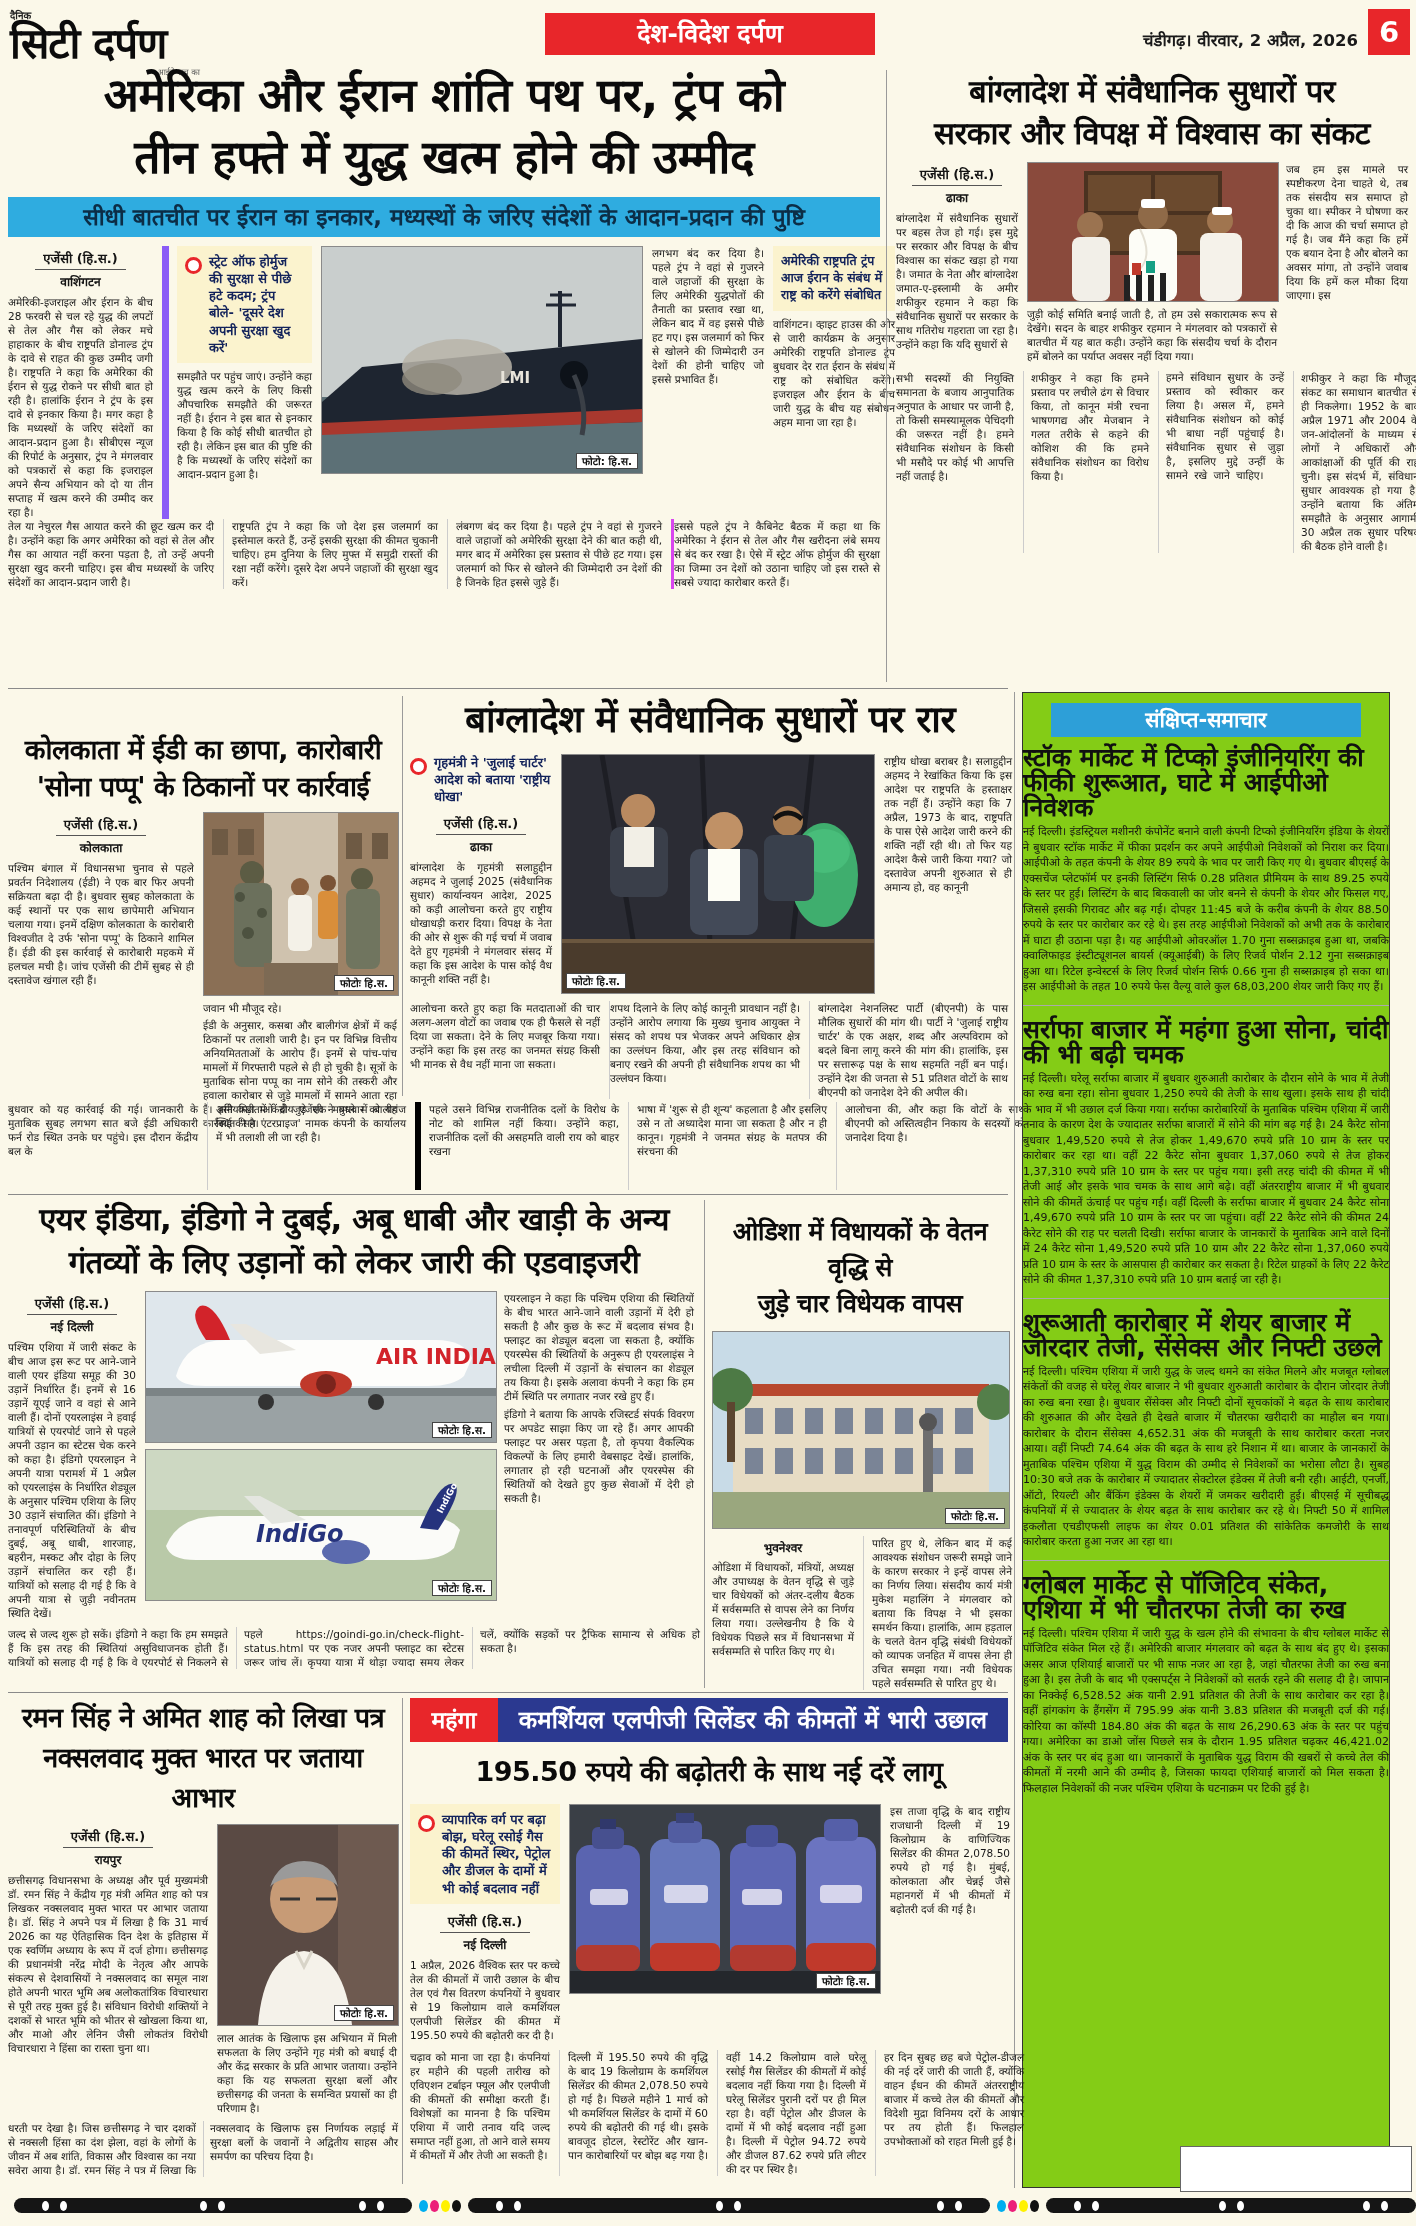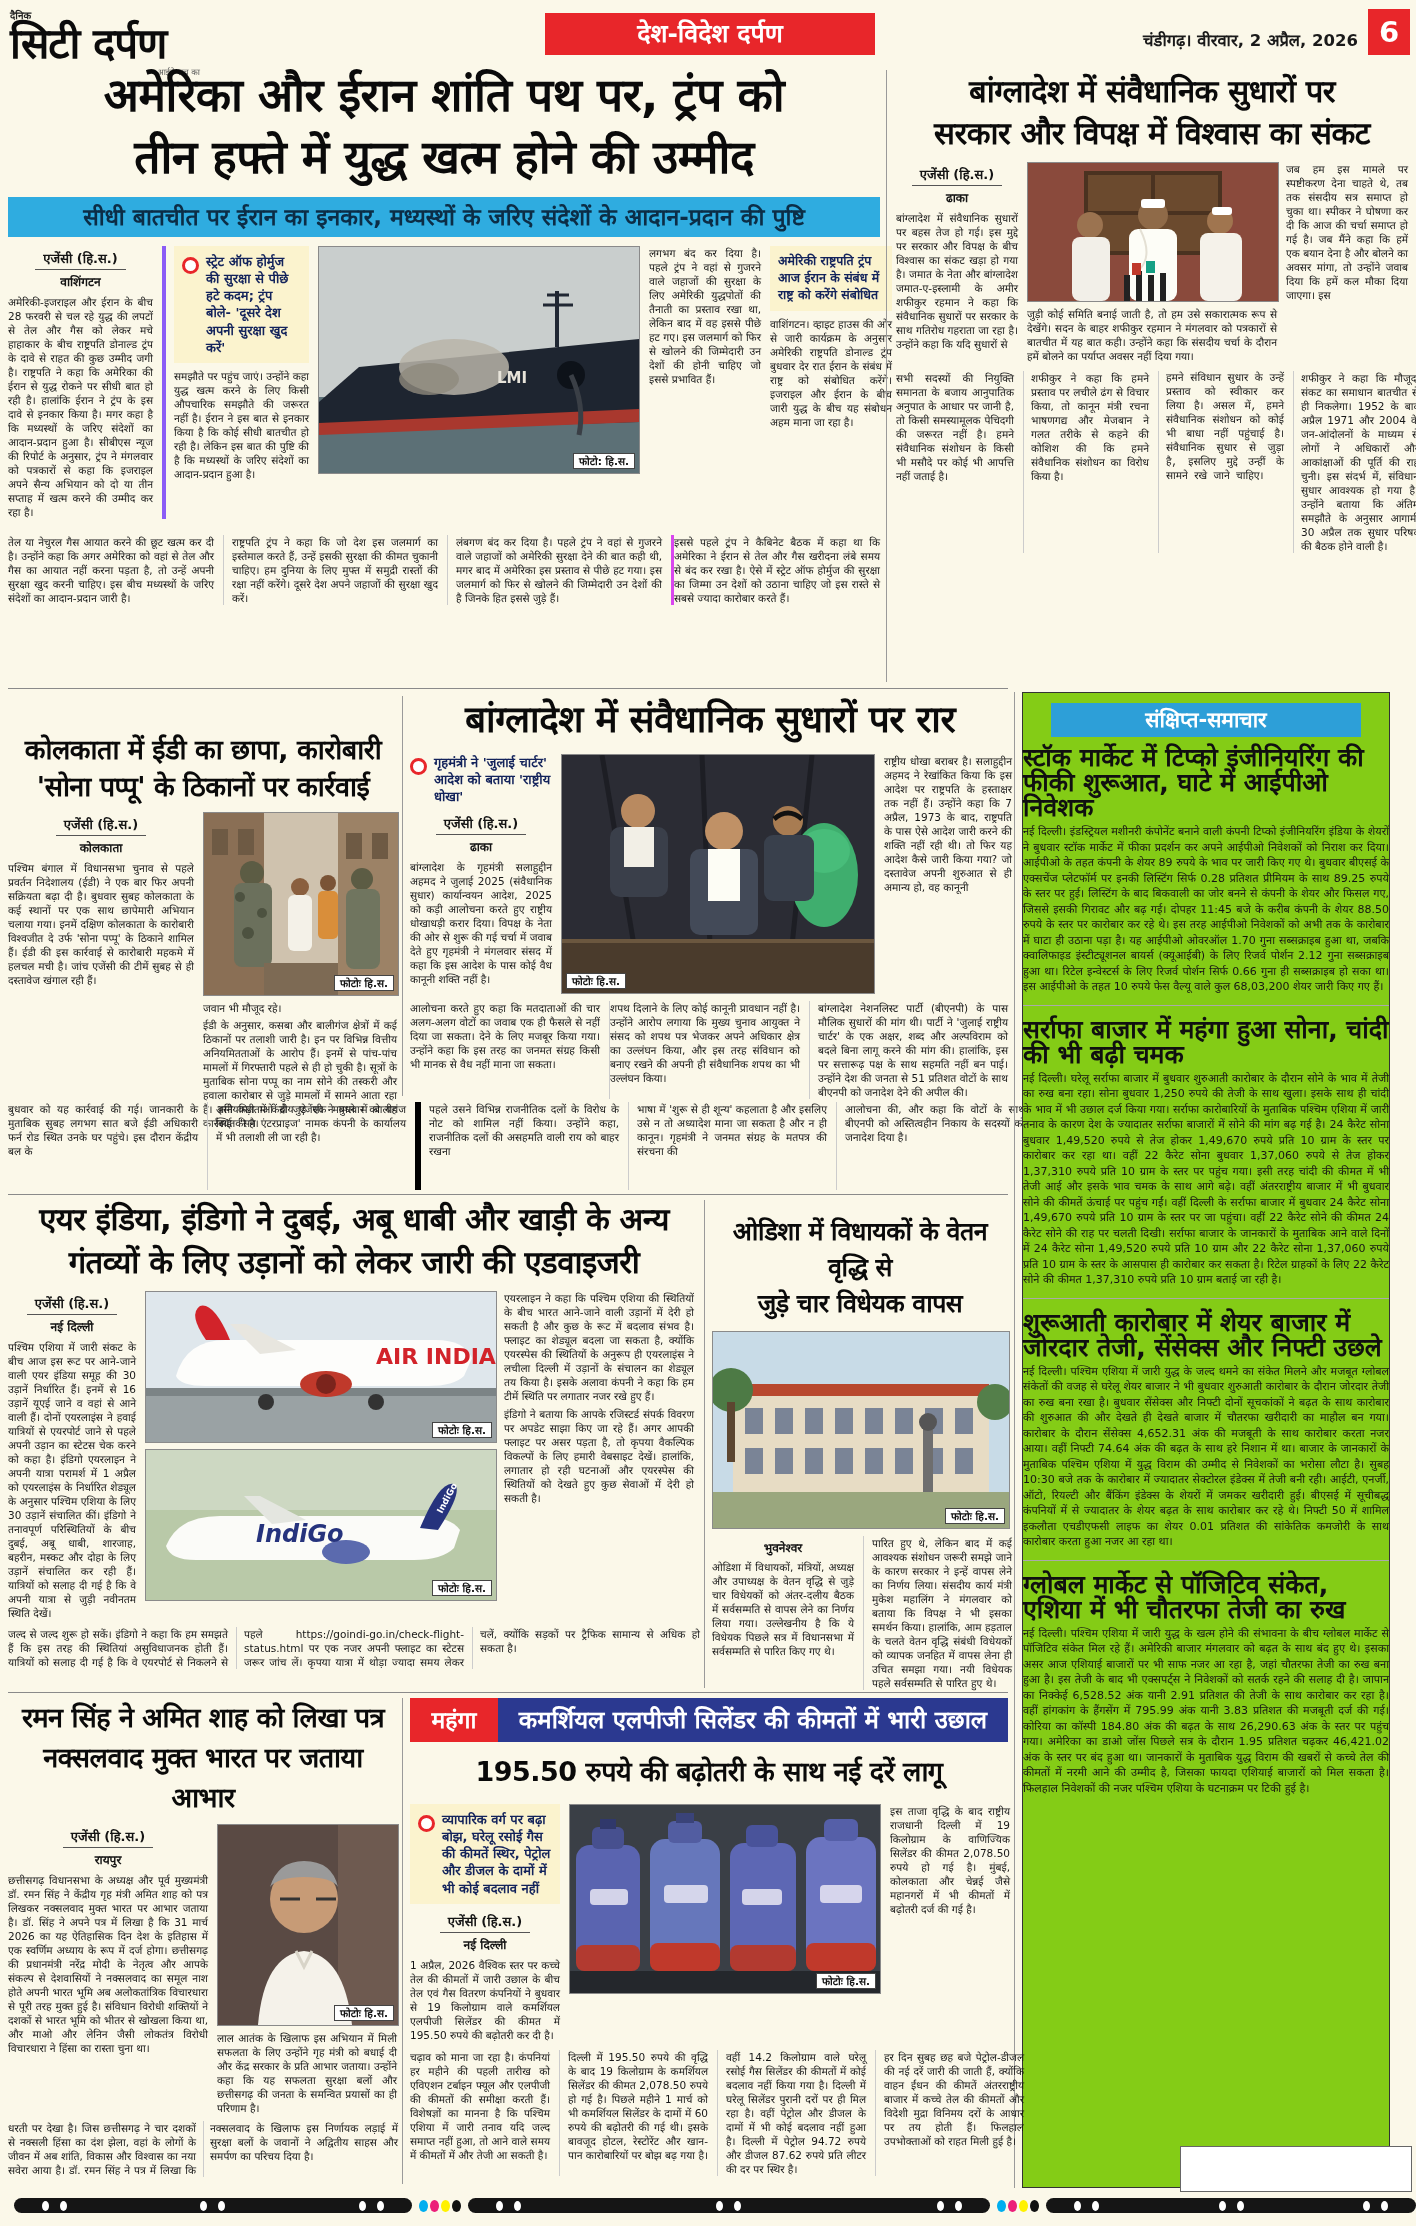--- a/index.html
+++ b/index.html
@@ -75,21 +75,21 @@
 <div class="story" style="left:8px;top:64px;width:872px;height:622px;">
   <div class="h-xl" style="font-size:46px;line-height:62px;">अमेरिका और ईरान शांति पथ पर, ट्रंप को</div>
   <div class="h-xl" style="font-size:46px;line-height:62px;">तीन हफ्ते में युद्ध खत्म होने की उम्मीद</div>
   <div class="substrip">सीधी बातचीत पर ईरान का इनकार, मध्यस्थों के जरिए संदेशों के आदान-प्रदान की पुष्टि</div>
   <div class="row" style="margin-top:9px;">
     <div class="col" style="width:145px;">
       <div class="agency-wrap"><span class="agency">एजेंसी (हि.स.)</span>
         <div class="dateline">वाशिंगटन</div></div>
       <div class="body-s">अमेरिकी-इजराइल और ईरान के बीच 28 फरवरी से चल रहे युद्ध की लपटों से तेल और गैस को लेकर मचे हाहाकार के बीच राष्ट्रपति डोनाल्ड ट्रंप के दावे से राहत की कुछ उम्मीद जगी है। राष्ट्रपति ने कहा कि अमेरिका की ईरान से युद्ध रोकने पर सीधी बात हो रही है। हालांकि ईरान ने ट्रंप के इस दावे से इनकार किया है। मगर कहा है कि मध्यस्थों के जरिए संदेशों का आदान-प्रदान हुआ है। सीबीएस न्यूज की रिपोर्ट के अनुसार, ट्रंप ने मंगलवार को पत्रकारों से कहा कि इजराइल अपने सैन्य अभियान को दो या तीन सप्ताह में खत्म करने की उम्मीद कर रहा है।</div>
     </div>
-    <div class="col" style="width:135px;border-left:4px solid #8b5cf6;padding-left:8px;">
+    <div class="col" style="width:135px;border-left:7px solid #8b5cf6;padding-left:8px;">
       <div class="ybox bul">
         <span class="ring"></span>
         <span class="btxt">स्ट्रेट ऑफ होर्मुज की सुरक्षा से पीछे हटे कदम; ट्रंप बोले- 'दूसरे देश अपनी सुरक्षा खुद करें'</span>
       </div>
       <div class="body-s" style="margin-top:6px;">समझौते पर पहुंच जाएं। उन्होंने कहा युद्ध खत्म करने के लिए किसी औपचारिक समझौते की जरूरत नहीं है। ईरान ने इस बात से इनकार किया है कि कोई सीधी बातचीत हो रही है। लेकिन इस बात की पुष्टि की है कि मध्यस्थों के जरिए संदेशों का आदान-प्रदान हुआ है।</div>
     </div>
     <div class="ph" style="width:320px;height:226px;">
       <svg width="320" height="226" viewBox="0 0 320 226">
         <rect width="320" height="226" fill="#c9cecd"></rect>
         <rect y="150" width="320" height="76" fill="#5c7076"></rect>
@@ -106,21 +106,21 @@
       <span class="cap">फोटो: हि.स.</span>
     </div>
     <div class="col" style="width:112px;">
       <div class="body-s">लगभग बंद कर दिया है। पहले ट्रंप ने वहां से गुजरने वाले जहाजों की सुरक्षा के लिए अमेरिकी युद्धपोतों की तैनाती का प्रस्ताव रखा था, लेकिन बाद में वह इससे पीछे हट गए। इस जलमार्ग को फिर से खोलने की जिम्मेदारी उन देशों की होनी चाहिए जो इससे प्रभावित हैं।</div>
     </div>
     <div class="col" style="width:122px;">
       <div class="ybox" style="font-weight:700;font-size:12.5px;line-height:1.35;color:#13235B;">अमेरिकी राष्ट्रपति ट्रंप आज ईरान के संबंध में राष्ट्र को करेंगे संबोधित</div>
       <div class="body-s" style="margin-top:6px;">वाशिंगटन। व्हाइट हाउस की ओर से जारी कार्यक्रम के अनुसार अमेरिकी राष्ट्रपति डोनाल्ड ट्रंप बुधवार देर रात ईरान के संबंध में राष्ट्र को संबोधित करेंगे। इजराइल और ईरान के बीच जारी युद्ध के बीच यह संबोधन अहम माना जा रहा है।</div>
     </div>
   </div>
-  <div class="row" style="margin-top:16px;">
+  <div class="row" style="margin-top:0;">
     <div class="col body-s" style="width:206px;">तेल या नेचुरल गैस आयात करने की छूट खत्म कर दी है। उन्होंने कहा कि अगर अमेरिका को वहां से तेल और गैस का आयात नहीं करना पड़ता है, तो उन्हें अपनी सुरक्षा खुद करनी चाहिए। इस बीच मध्यस्थों के जरिए संदेशों का आदान-प्रदान जारी है।</div>
     <div class="col body-s" style="width:206px;border-left:1px solid #ccc;padding-left:8px;">राष्ट्रपति ट्रंप ने कहा कि जो देश इस जलमार्ग का इस्तेमाल करते हैं, उन्हें इसकी सुरक्षा की कीमत चुकानी चाहिए। हम दुनिया के लिए मुफ्त में समुद्री रास्तों की रक्षा नहीं करेंगे। दूसरे देश अपने जहाजों की सुरक्षा खुद करें।</div>
     <div class="col body-s" style="width:206px;border-left:1px solid #ccc;padding-left:8px;">लंबगण बंद कर दिया है। पहले ट्रंप ने वहां से गुजरने वाले जहाजों को अमेरिकी सुरक्षा देने की बात कही थी, मगर बाद में अमेरिका इस प्रस्ताव से पीछे हट गया। इस जलमार्ग को फिर से खोलने की जिम्मेदारी उन देशों की है जिनके हित इससे जुड़े हैं।</div>
     <div class="col body-s" style="width:206px;border-left:3px solid #d946ef;">इससे पहले ट्रंप ने कैबिनेट बैठक में कहा था कि अमेरिका ने ईरान से तेल और गैस खरीदना लंबे समय से बंद कर रखा है। ऐसे में स्ट्रेट ऑफ होर्मुज की सुरक्षा का जिम्मा उन देशों को उठाना चाहिए जो इस रास्ते से सबसे ज्यादा कारोबार करते हैं।</div>
   </div>
 </div>
 
 <div class="vr" style="left:886px;top:70px;height:612px;"></div>
 
 <div class="story" style="left:896px;top:70px;width:512px;height:616px;">

